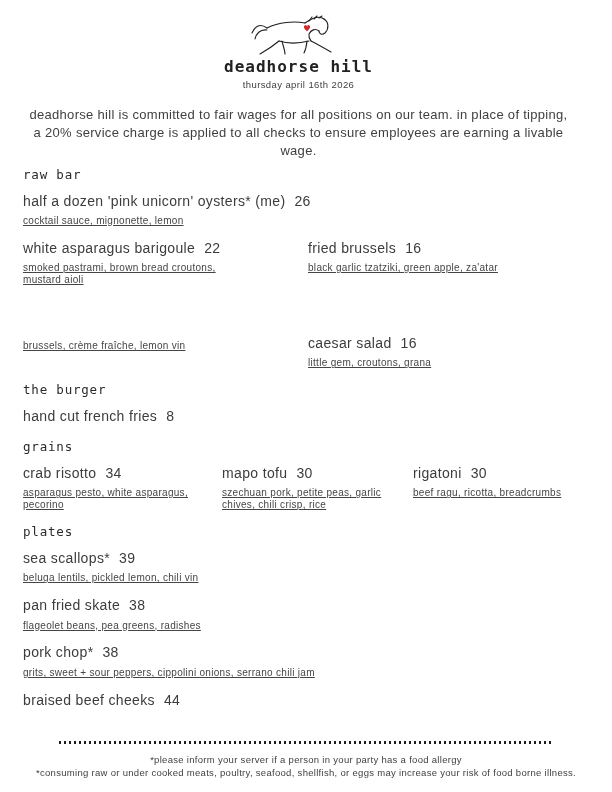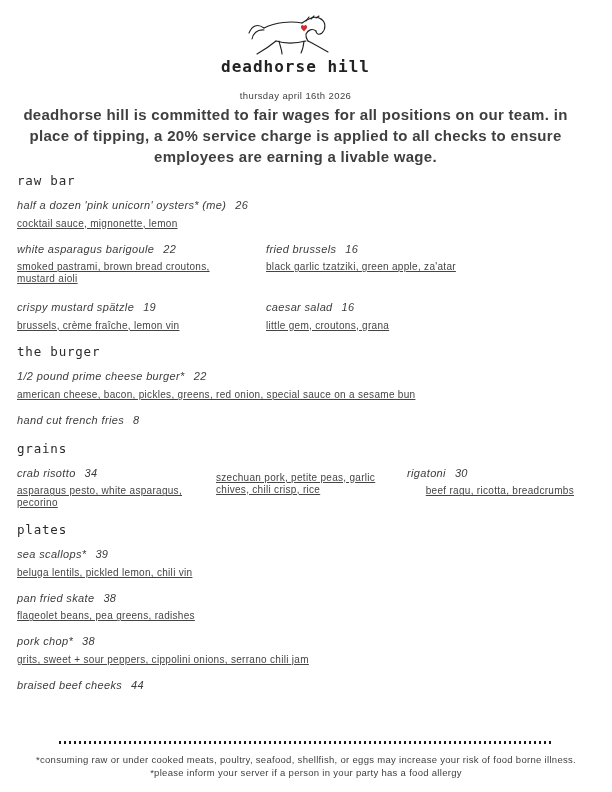--- a/index.html
+++ b/index.html
@@ -6,97 +6,96 @@
   body {
     width: 612px; height: 792px;
     background: #ffffff;
     font-family: "Liberation Sans", "DejaVu Sans", sans-serif;
     color: #3a3a3a;
     overflow: hidden;
   }
   .page {
     position: relative;
     width: 612px; height: 792px;
-    padding: 8px 38px 0 17px;
+    padding: 8px 38px 0 23px;
     box-sizing: border-box;
   }
 
   
   .logo-block { text-align: center; }
   .horse-svg { display: block; margin: 0 auto; }
   .brand-title {
     font-family: "DejaVu Sans Mono", "Liberation Mono", monospace;
     font-weight: bold;
     font-size: 16px;
     letter-spacing: 1px;
     color: #222;
     margin-top: 1px;
   }
   .brand-date {
     font-size: 9.5px;
     letter-spacing: 0.4px;
     color: #3f3f3f;
-    margin-top: 14px;
+    margin-top: 3px;
   }
   .notice {
-    font-size: 15px;
+    font-size: 13px;
     letter-spacing: 0.3px;
     line-height: 1.4;
     color: #3f3f3f;
     max-width: 545px;
-    margin: 3px auto 0 auto;
+    margin: 16px auto 0 auto;
     text-align: center;
-    font-weight: bold;
   }
 
   
   .sections { margin-top: 6px; }
   .menu-section { }
   .section-title {
     font-family: "DejaVu Sans Mono", "Liberation Mono", monospace;
     font-weight: normal;
     font-size: 12.5px;
     letter-spacing: 0.8px;
     color: #2b2b2b;
     margin: 0 0 11px 0;
   }
   .items { }
   .menu-item { margin-bottom: 13px; }
   .item-line {
-    font-size: 11px;
+    font-size: 14px;
     letter-spacing: 0.35px;
     color: #3c3c3c;
     line-height: 1.25;
-    font-style: italic;
   }
   .item-price { margin-left: 9px; }
   .item-desc {
     font-size: 10px;
     letter-spacing: 0.3px;
     color: #454545;
     line-height: 1.18;
     margin-top: 5px;
     text-decoration: underline;
   }
 
   .layout-two-col {
     display: grid;
     grid-template-columns: 249px 1fr;
     column-gap: 0;
     row-gap: 3px;
+    gap: 36px;
   }
   .layout-two-col .menu-item:nth-child(odd) .item-desc { max-width: 212px; }
 
   .layout-three-col {
     display: grid;
     grid-template-columns: 199px 191px auto;
   }
   .layout-three-col .menu-item:nth-child(1) .item-desc { max-width: 186px; }
   .layout-three-col .menu-item:nth-child(2) .item-desc { max-width: 172px; }
-  .layout-three-col .menu-item:nth-child(3) .item-desc { white-space: nowrap; text-align: right; }
+  .layout-three-col .menu-item:nth-child(3) .item-desc { white-space: nowrap; }
 
   
   .footer {
     position: absolute;
     left: 0; right: 0;
     bottom: 12px;
     text-align: center;
   }
   .dotted-separator {
     width: 494px;
@@ -164,49 +163,45 @@
         <div class="items layout-two-col">
           <div class="menu-item">
             <div class="item-line"><span class="item-title">white asparagus barigoule</span><span class="item-price">22</span></div>
             <div class="item-desc">smoked pastrami, brown bread croutons, mustard aioli</div>
           </div>
           <div class="menu-item">
             <div class="item-line"><span class="item-title">fried brussels</span><span class="item-price">16</span></div>
             <div class="item-desc">black garlic tzatziki, green apple, za'atar</div>
           </div>
           <div class="menu-item">
-            <div class="item-line"><span class="item-title">crispy mustard spätzle</span><span class="item-price">19</span></div>
             <div class="item-desc">brussels, crème fraîche, lemon vin</div>
           </div>
           <div class="menu-item">
             <div class="item-line"><span class="item-title">caesar salad</span><span class="item-price">16</span></div>
             <div class="item-desc">little gem, croutons, grana</div>
           </div>
         </div>
       </section>
       <section class="menu-section">
         <h2 class="section-title">the burger</h2>
         <div class="items layout-single">
           <div class="menu-item">
-            <div class="item-line"><span class="item-title">1/2 pound prime cheese burger*</span><span class="item-price">22</span></div>
-            <div class="item-desc">american cheese, bacon, pickles, greens, red onion, special sauce on a sesame bun</div>
-          </div>
-          <div class="menu-item">
             <div class="item-line"><span class="item-title">hand cut french fries</span><span class="item-price">8</span></div>
           </div>
         </div>
       </section>
       <section class="menu-section">
         <h2 class="section-title">grains</h2>
         <div class="items layout-three-col">
           <div class="menu-item">
             <div class="item-line"><span class="item-title">crab risotto</span><span class="item-price">34</span></div>
             <div class="item-desc">asparagus pesto, white asparagus, pecorino</div>
           </div>
           <div class="menu-item">
+            <div class="item-line"><span class="item-title">mapo tofu</span><span class="item-price">30</span></div>
             <div class="item-desc">szechuan pork, petite peas, garlic chives, chili crisp, rice</div>
           </div>
           <div class="menu-item">
             <div class="item-line"><span class="item-title">rigatoni</span><span class="item-price">30</span></div>
             <div class="item-desc">beef ragu, ricotta, breadcrumbs</div>
           </div>
         </div>
       </section>
       <section class="menu-section">
         <h2 class="section-title">plates</h2>
@@ -225,17 +220,17 @@
           </div>
           <div class="menu-item">
             <div class="item-line"><span class="item-title">braised beef cheeks</span><span class="item-price">44</span></div>
           </div>
         </div>
       </section>
     </div>
 
   <div class="footer">
     <div class="dotted-separator"></div>
+    <div class="footer-line">*please inform your server if a person in your party has a food allergy</div>
     <div class="footer-line">*consuming raw or under cooked meats, poultry, seafood, shellfish, or eggs may increase your risk of food borne illness.</div>
-    <div class="footer-line">*please inform your server if a person in your party has a food allergy</div>
   </div>
 
 </div>
 
 </body></html>

